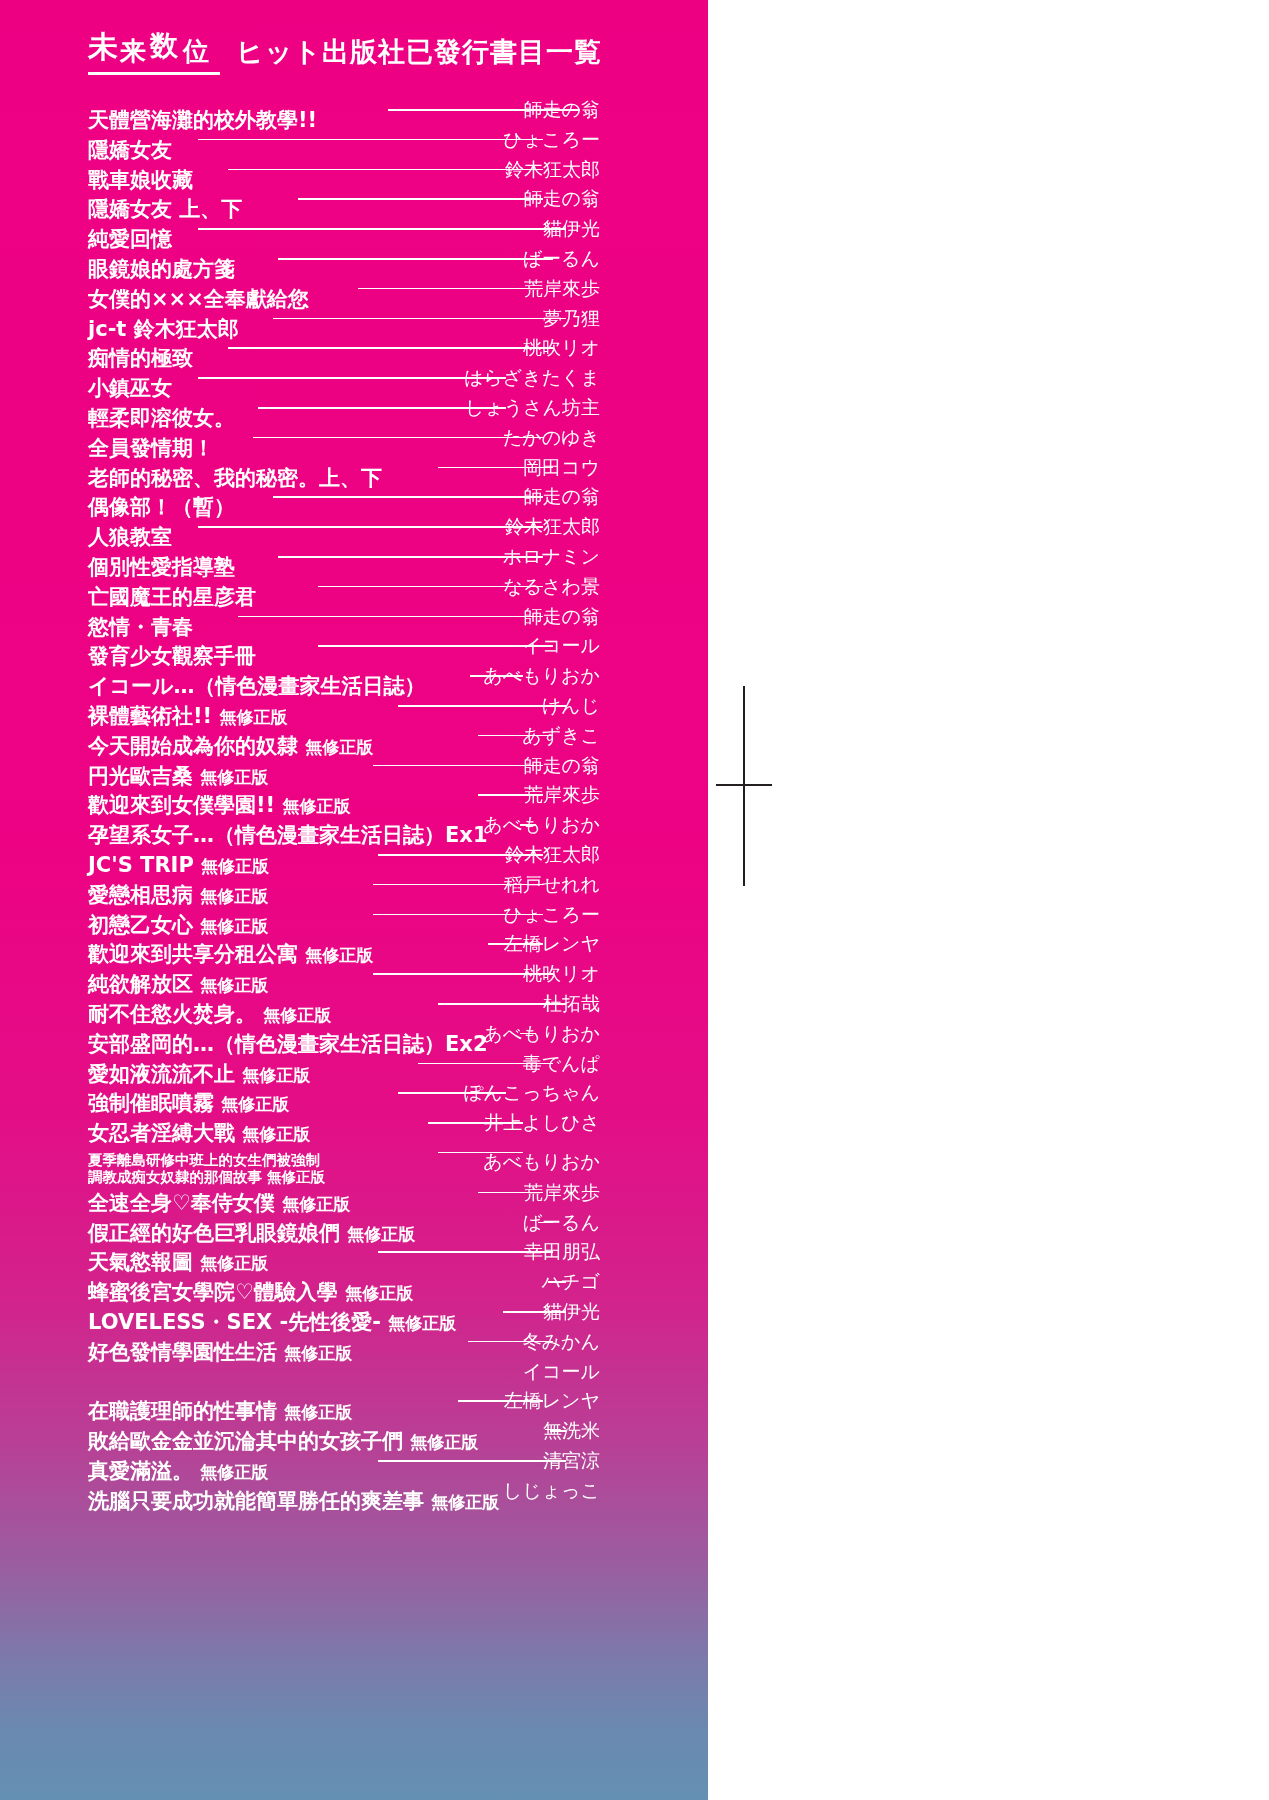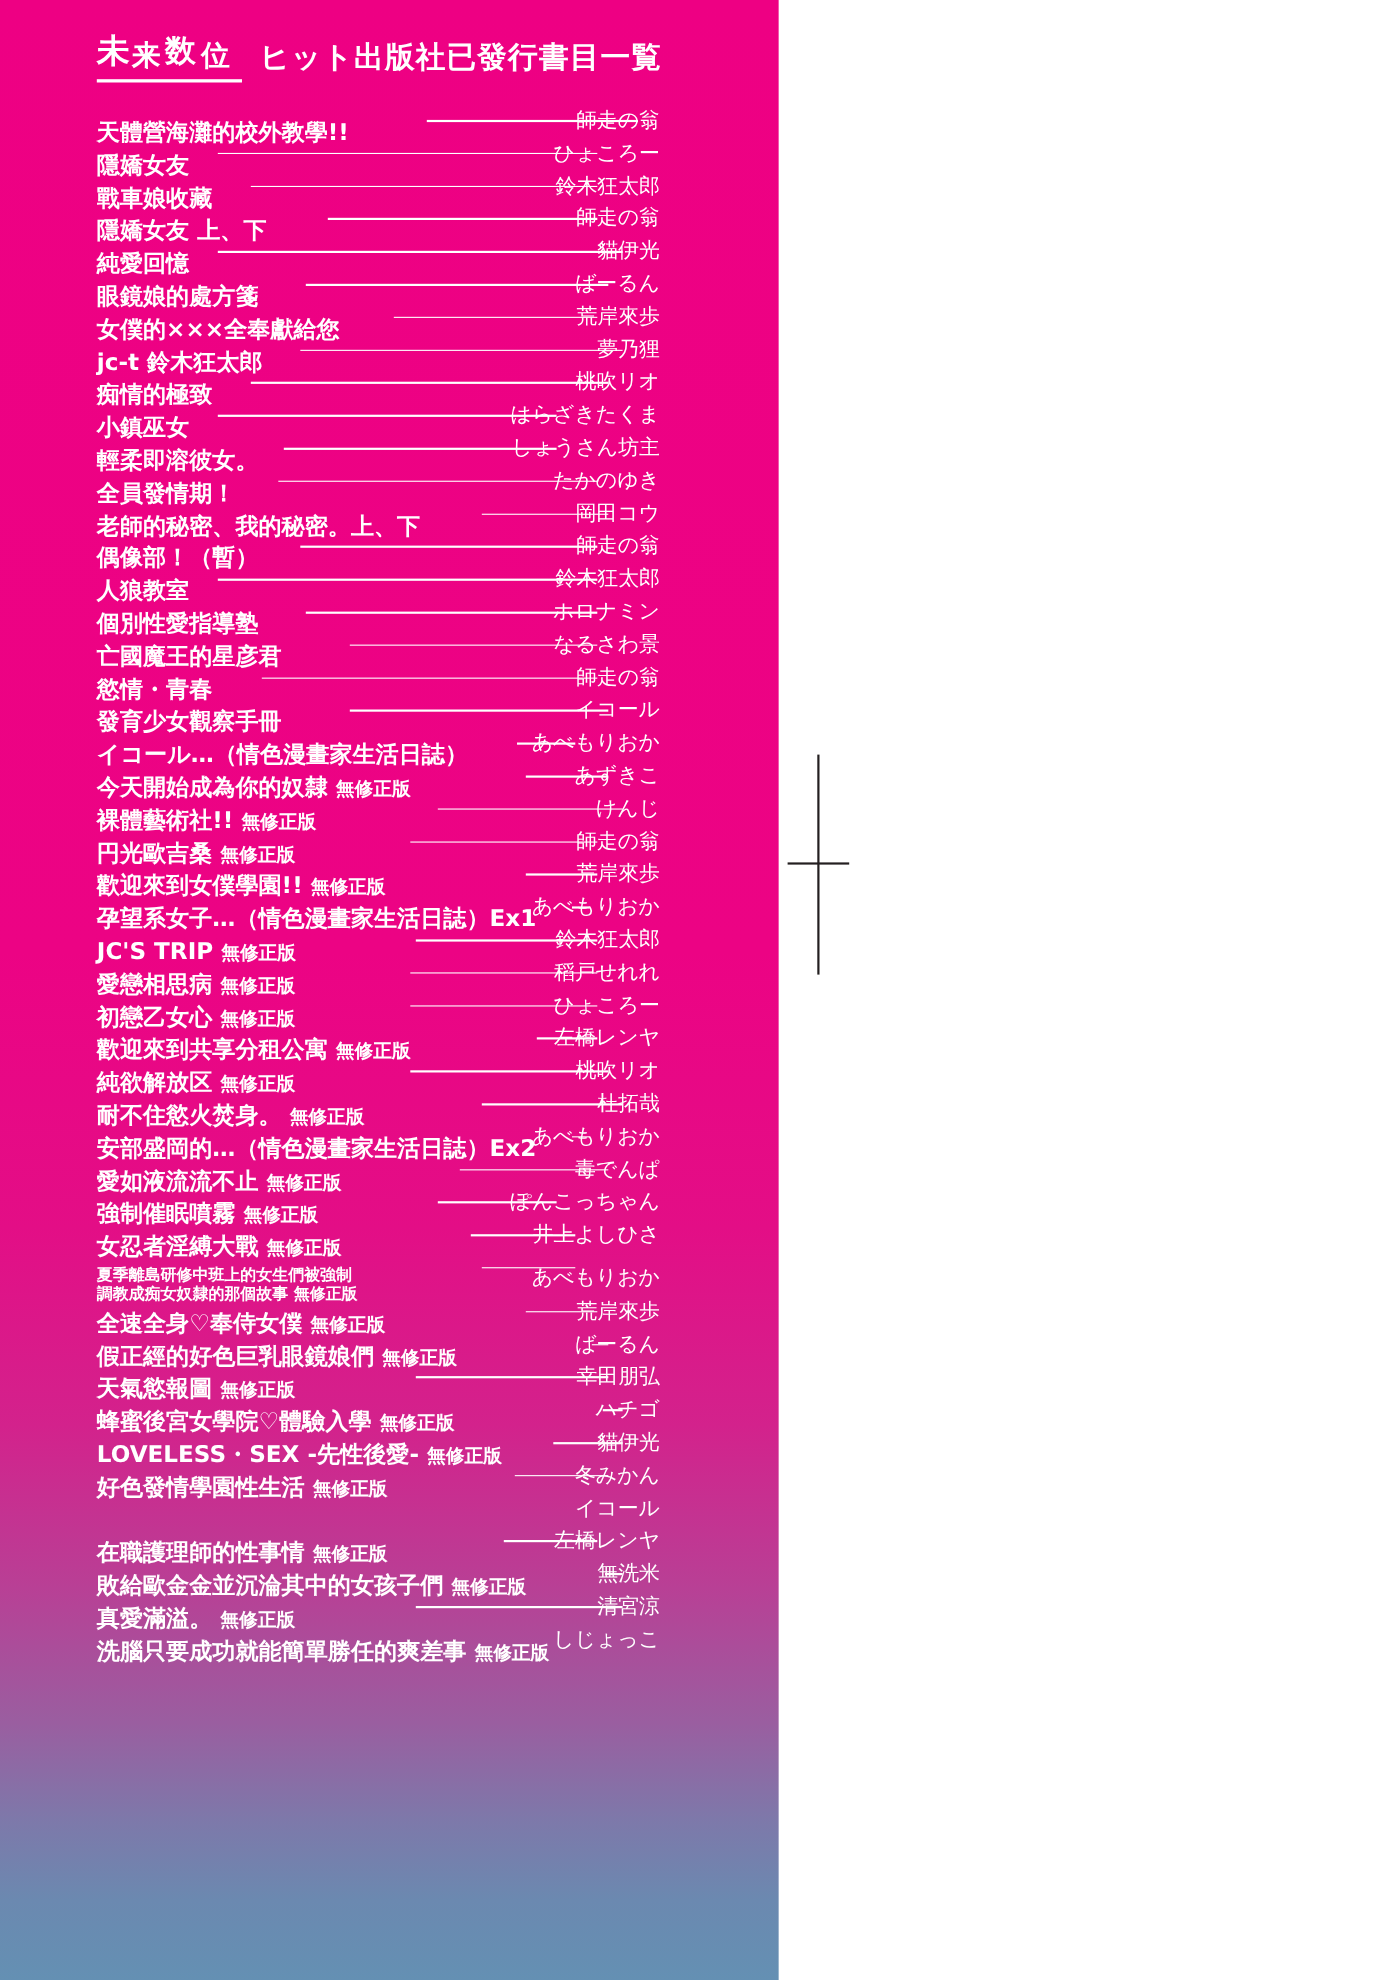--- a/index.html
+++ b/index.html
@@ -219,28 +219,28 @@
           <span class="title">發育少女觀察手冊</span>
           <span class="dash" style="left: 230px; width: 235px;"></span>
           <span class="author">イコール</span>
         </div>
         <div class="row">
           <span class="title">イコール…（情色漫畫家生活日誌）</span>
           <span class="dash" style="left: 382px; width: 53px;"></span>
           <span class="author">あべもりおか</span>
         </div>
         <div class="row">
+          <span class="title">裸體藝術社!! <span class="sub">無修正版</span></span>
+          <span class="dash" style="left: 310px; width: 168px;"></span>
+          <span class="author">けんじ</span>
+        </div>
+        <div class="row">
           <span class="title">今天開始成為你的奴隸 <span class="sub">無修正版</span></span>
           <span class="dash" style="left: 390px; width: 75px;"></span>
           <span class="author">あずきこ</span>
-        </div>
-        <div class="row">
-          <span class="title">裸體藝術社!! <span class="sub">無修正版</span></span>
-          <span class="dash" style="left: 310px; width: 168px;"></span>
-          <span class="author">けんじ</span>
         </div>
         <div class="row">
           <span class="title">円光歐吉桑 <span class="sub">無修正版</span></span>
           <span class="dash" style="left: 285px; width: 170px;"></span>
           <span class="author">師走の翁</span>
         </div>
         <div class="row">
           <span class="title">歡迎來到女僕學園!! <span class="sub">無修正版</span></span>
           <span class="dash" style="left: 390px; width: 65px;"></span>
           <span class="author">荒岸來歩</span>

